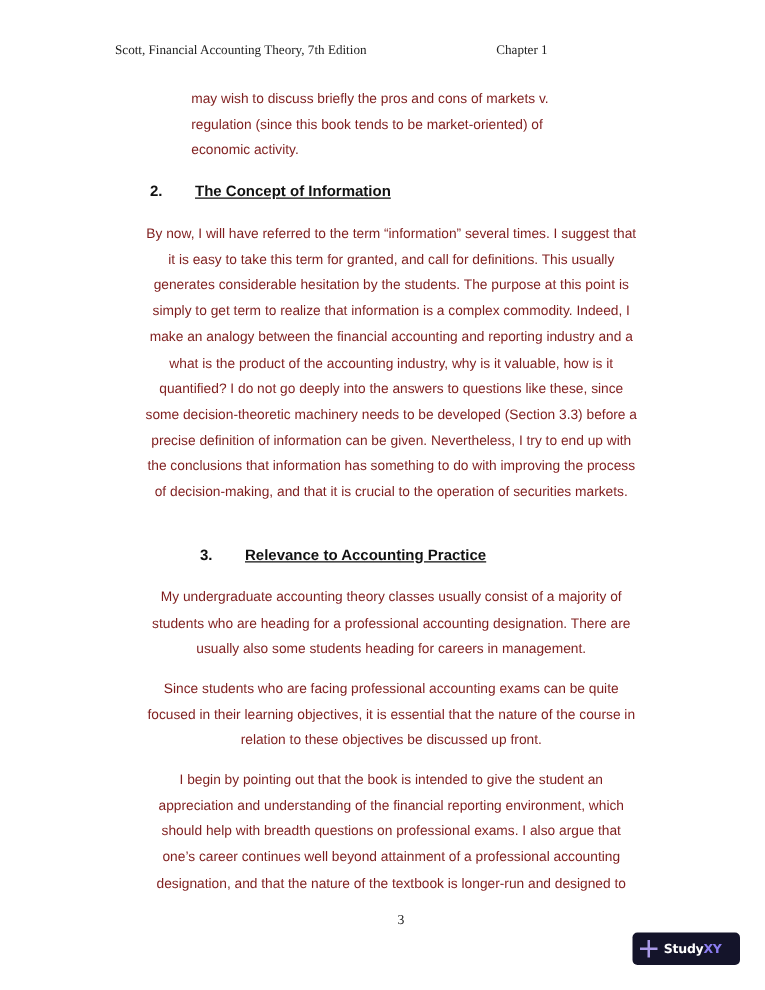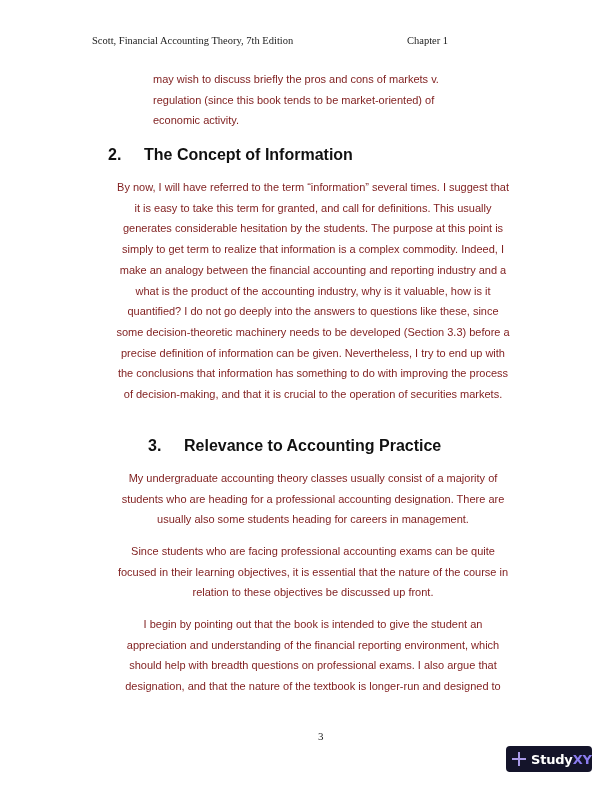--- a/index.html
+++ b/index.html
@@ -1,33 +1,33 @@
 <!DOCTYPE html>
 <html><head>
 <meta charset="utf-8">
 <style>
   html, body { margin: 0; padding: 0; background: #ffffff; }
   body { width: 612px; height: 792px; position: relative; overflow: hidden; }
   .page { position: absolute; left: 0; top: 0; width: 612px; height: 572px; background: #ffffff; }
   .running-header { position: absolute; top: 35px; left: 92px; width: 342px; font-family: "Liberation Serif", serif; font-size: 10.5px; color: #222; }
   .running-header .left { position: absolute; left: 0; top: 0; white-space: nowrap; }
-  .running-header .right { position: absolute; left: 315px; top: 0; white-space: nowrap; }
+  .running-header .right { position: absolute; left: 305px; top: 0; white-space: nowrap; }
   .body-text { font-family: "Liberation Sans", sans-serif; font-size: 11px; color: #7f1d1d; line-height: 20.7px; }
   .indent-block { position: absolute; left: 153px; top: 69px; width: 290px; }
-  .heading { position: absolute; left: 108px; font-family: "Liberation Sans", sans-serif; font-weight: bold; font-size: 16px; color: #111; white-space: nowrap; }
+  .heading { position: absolute; left: 120px; font-family: "Liberation Sans", sans-serif; font-weight: bold; font-size: 12px; color: #111; white-space: nowrap; text-decoration: underline; }
   .heading .num { display: inline-block; width: 36px; }
   .para { position: absolute; left: 108px; width: 410px; text-align: center; }
   .line { display: block; white-space: nowrap; }
   .page-number { position: absolute; left: 318px; top: 730px; font-family: "Liberation Serif", serif; font-size: 11px; color: #222; }
   .badge { position: absolute; left: 506px; top: 746px; width: 86px; height: 26px; background: #14142a; border-radius: 4px; display: flex; align-items: center; padding-left: 6px; box-sizing: border-box; }
   .badge .plus { width: 14px; height: 14px; position: relative; margin-right: 5px; }
   .badge .plus::before, .badge .plus::after { content: ""; position: absolute; background: #a99ae8; }
   .badge .plus::before { left: 6px; top: 0; width: 2px; height: 14px; }
   .badge .plus::after { left: 0; top: 6px; width: 14px; height: 2px; }
-  .badge .brand { font-family: "DejaVu Sans", sans-serif; font-weight: bold; font-size: 13px; color: #ffffff; letter-spacing: -0.2px; }
+  .badge .brand { font-family: "DejaVu Sans", sans-serif; font-weight: bold; font-size: 10px; color: #ffffff; letter-spacing: -0.2px; }
   .badge .brand .accent { color: #8b7cf0; }
 </style>
 </head>
 <body>
 
 <div class="page">
 
   <div class="running-header">
     <span class="left">Scott, Financial Accounting Theory, 7th Edition</span>
     <span class="right">Chapter 1</span>
@@ -70,20 +70,21 @@
   <div class="para body-text" style="top:541px;">
     <span class="line">Since students who are facing professional accounting exams can be quite</span>
     <span class="line">focused in their learning objectives, it is essential that the nature of the course in</span>
     <span class="line">relation to these objectives be discussed up front.</span>
   </div>
 
   <div class="para body-text" style="top:614px;">
     <span class="line">I begin by pointing out that the book is intended to give the student an</span>
     <span class="line">appreciation and understanding of the financial reporting environment, which</span>
     <span class="line">should help with breadth questions on professional exams. I also argue that</span>
+    <span class="line">one’s career continues well beyond attainment of a professional accounting</span>
     <span class="line">designation, and that the nature of the textbook is longer-run and designed to</span>
   </div>
 
   <div class="page-number">3</div>
 
   <div class="badge">
     <span class="plus"></span>
     <span class="brand"><span>Study</span><span class="accent">XY</span></span>
   </div>
 

